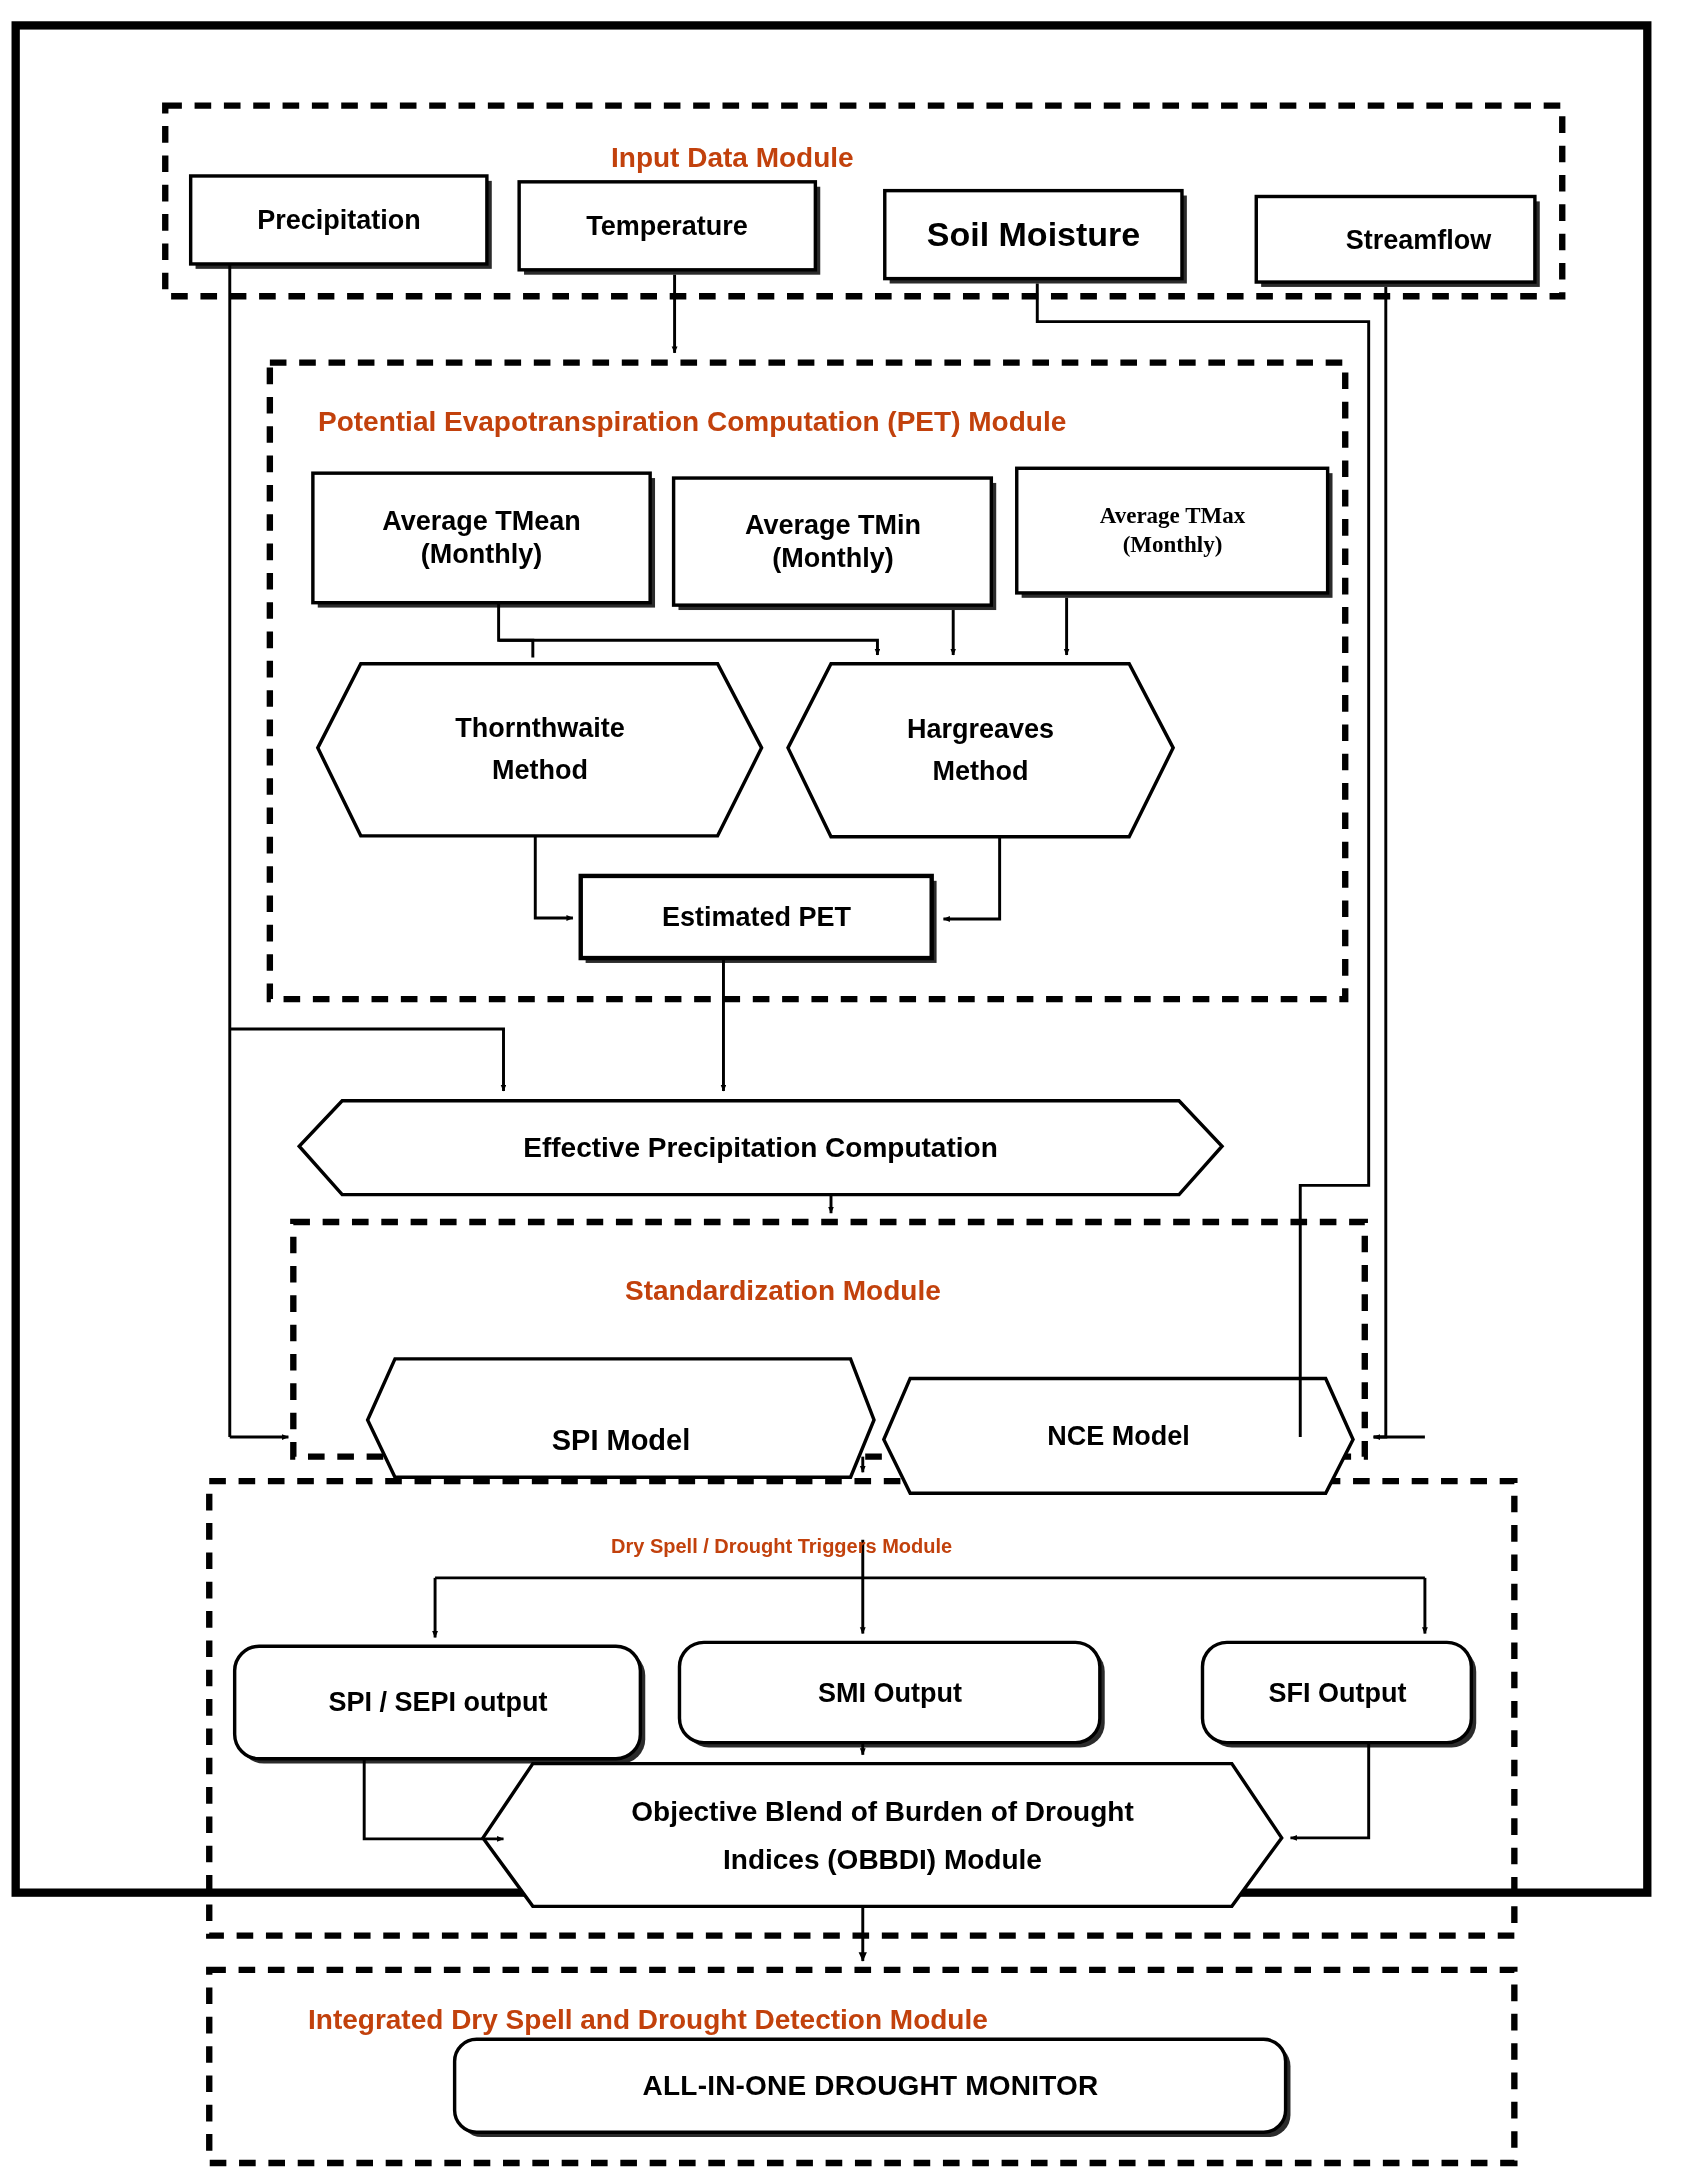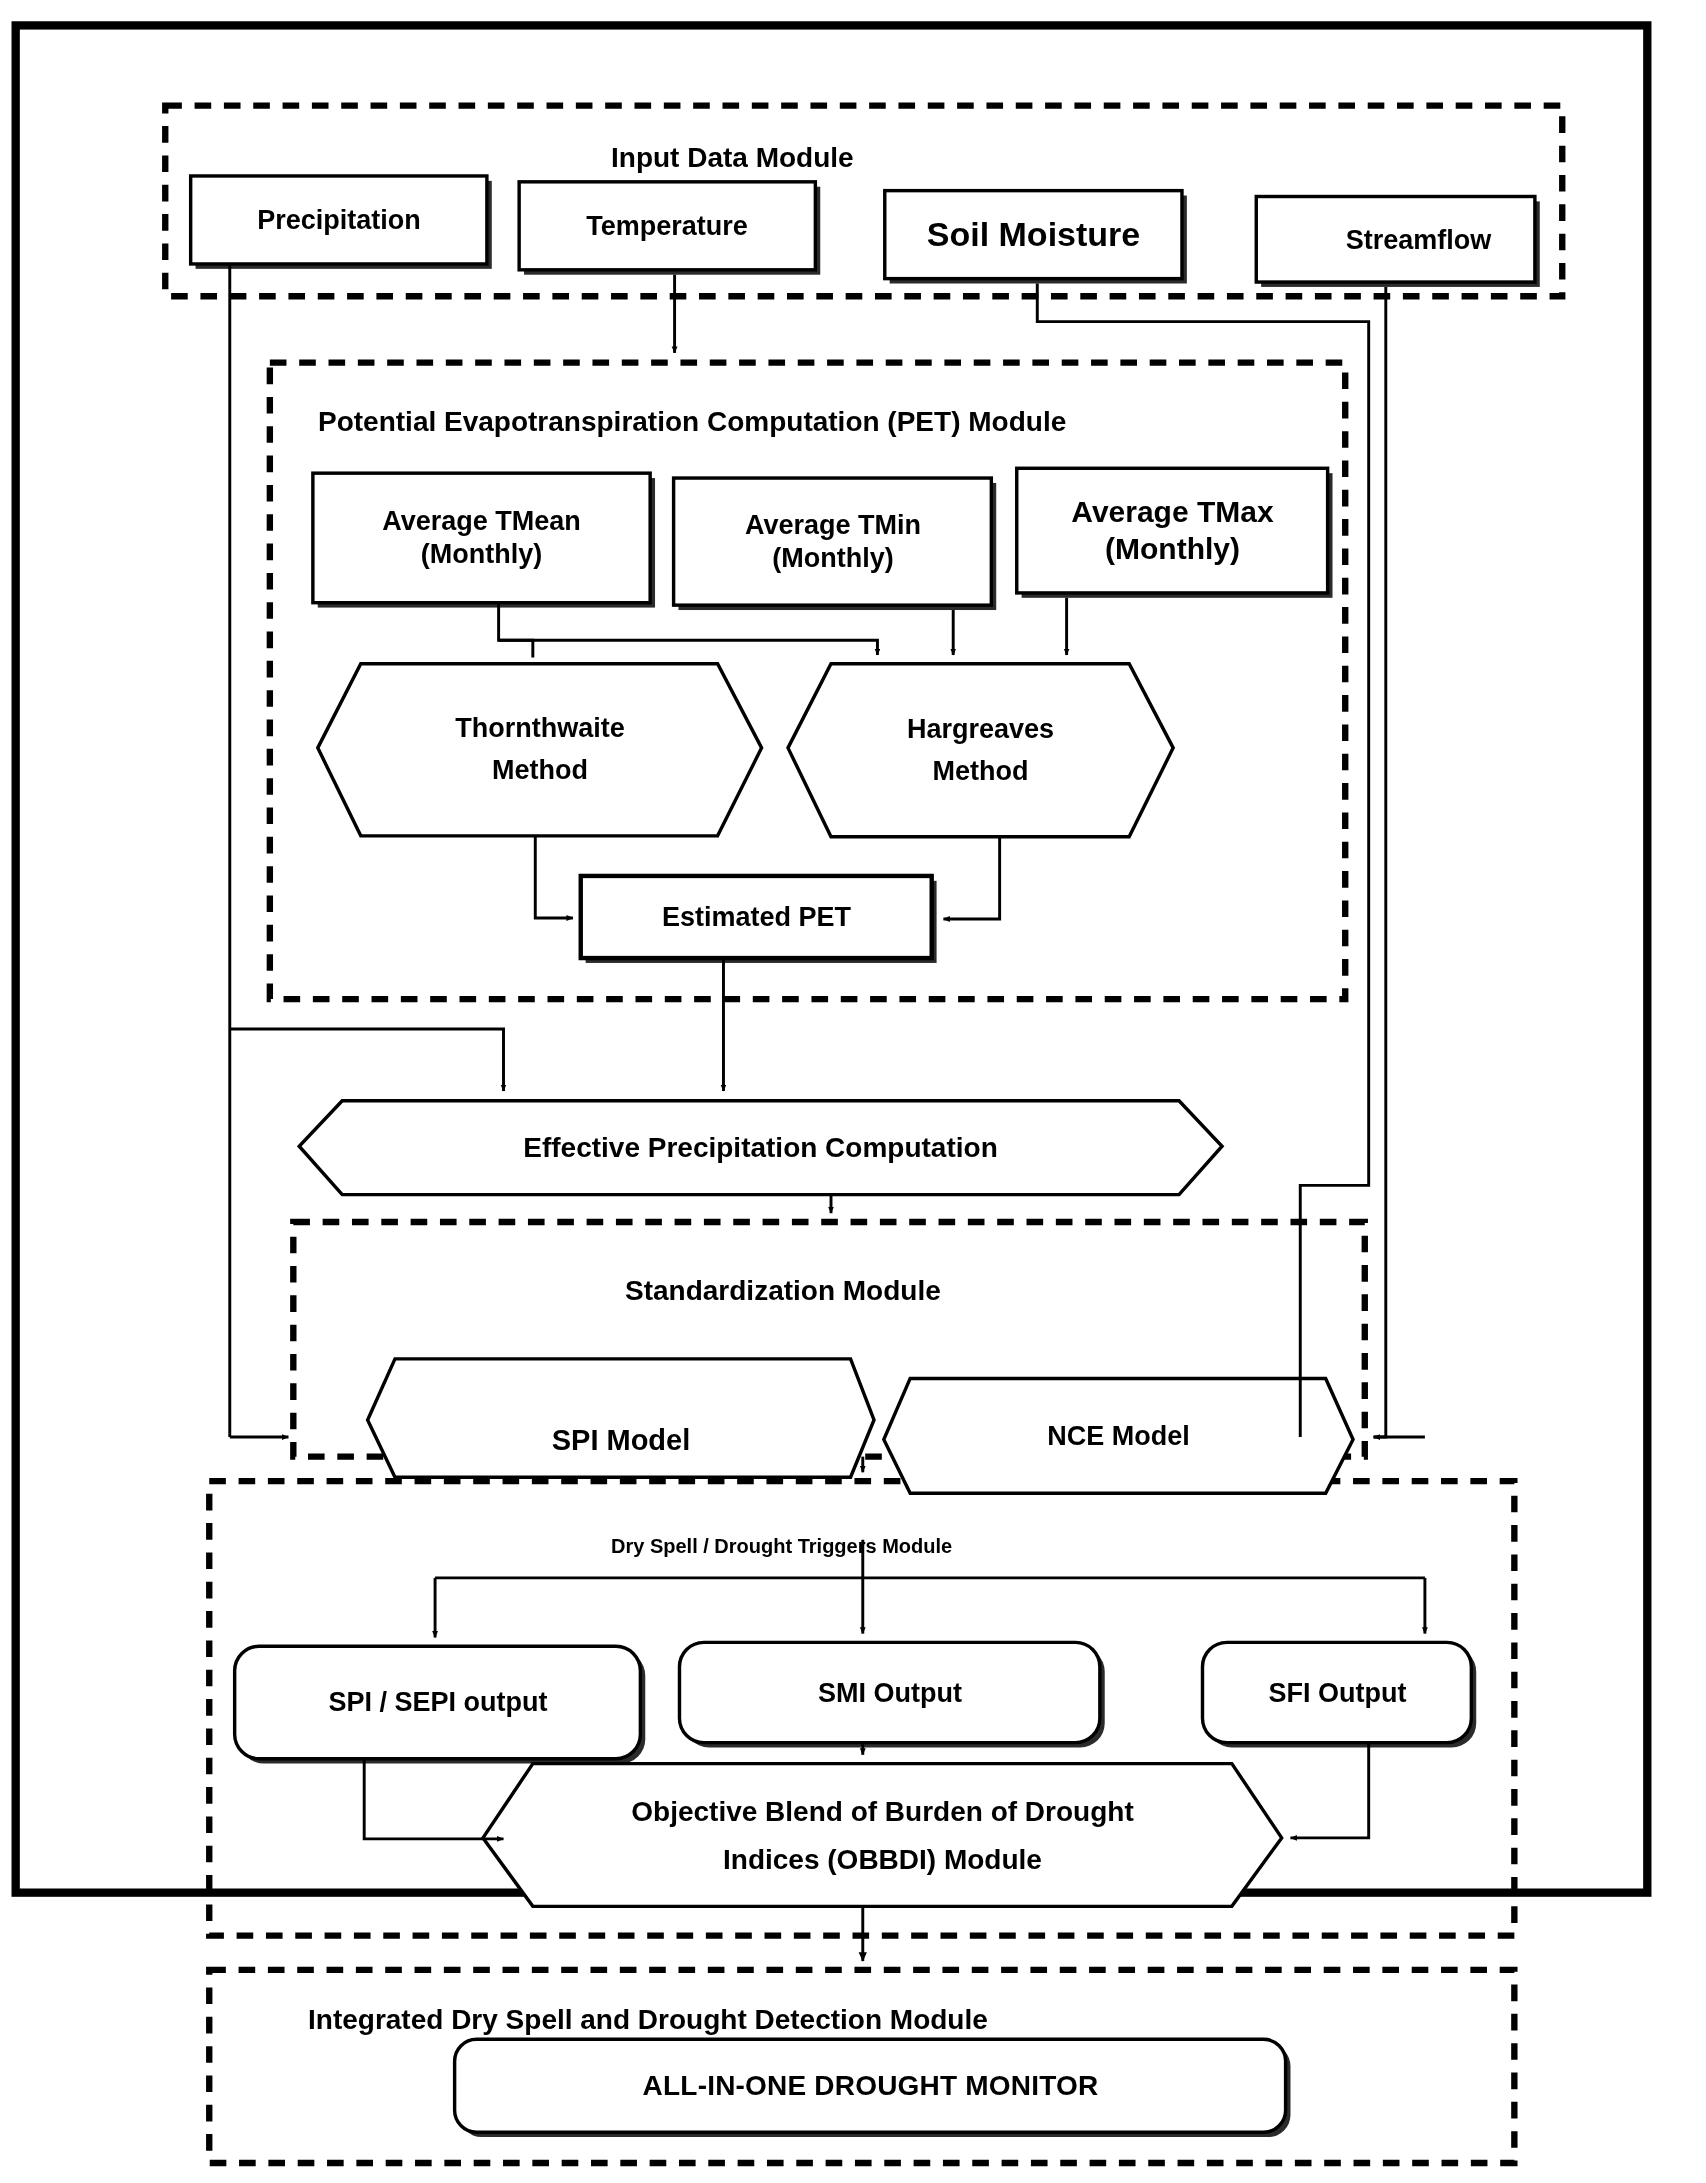--- a/index.html
+++ b/index.html
@@ -3,21 +3,21 @@
 <meta charset="utf-8">
 <title>Drought Monitoring Framework Flowchart</title>
 <style>
   html,body{margin:0;padding:0;background:#ffffff;}
   body{font-family:"Liberation Sans", sans-serif;}
   #root{position:relative;width:1706px;height:2183px;background:#fff;overflow:hidden;}
   svg#canvas{position:absolute;left:0;top:0;width:1706px;height:2183px;}
   .lbl{position:absolute;display:flex;align-items:center;justify-content:center;
        text-align:center;font-weight:bold;color:#000;line-height:1.22;
        font-family:"Liberation Sans", sans-serif;-webkit-font-smoothing:none;}
-  .modtitle{position:absolute;font-weight:bold;color:#000000;white-space:nowrap;
+  .modtitle{position:absolute;font-weight:bold;color:#c2410c;white-space:nowrap;
             font-family:"Liberation Sans", sans-serif;}
 </style>
 </head>
 <body>
 
 <div id="root">
 
   <svg id="canvas" viewBox="0 0 3490 4466">
     <defs>
       <marker id="ah" markerWidth="16" markerHeight="16" refX="13.2" refY="6" orient="auto" markerUnits="userSpaceOnUse">
@@ -175,21 +175,21 @@
 
   <div class="lbl" style="left:191px;top:176px;width:296px;height:88px;font-size:27px;">Precipitation</div>
   <div class="lbl" style="left:519px;top:182px;width:296px;height:88px;font-size:27px;">Temperature</div>
   <div class="lbl" style="left:885px;top:191px;width:297px;height:88px;font-size:34px;">Soil Moisture</div>
   <div class="lbl" style="left:1256px;top:197px;width:325px;height:86px;font-size:27px;">Streamflow</div>
 
   <div class="lbl" style="left:313px;top:473px;width:337px;height:130px;font-size:27px;white-space:pre-line;">Average TMean
 (Monthly)</div>
   <div class="lbl" style="left:674px;top:478px;width:318px;height:127px;font-size:27px;white-space:pre-line;">Average TMin
 (Monthly)</div>
-  <div class="lbl" style="left:1017px;top:468px;width:311px;height:125px;font-size:30px;white-space:pre-line;">Average TMax
+  <div class="lbl" style="left:1017px;top:468px;width:311px;height:125px;font-size:23px;white-space:pre-line;font-family:Liberation Serif, serif;">Average TMax
 (Monthly)</div>
 
   <div class="lbl" style="left:318px;top:664px;width:444px;height:172px;font-size:27px;white-space:pre-line;line-height:1.55;">Thornthwaite
 Method</div>
   <div class="lbl" style="left:788px;top:664px;width:385px;height:173px;font-size:27px;white-space:pre-line;line-height:1.55;">Hargreaves
 Method</div>
 
   <div class="lbl" style="left:581px;top:876px;width:351px;height:82px;font-size:27px;">Estimated PET</div>
 
   <div class="lbl" style="left:299px;top:1101px;width:923px;height:94px;font-size:28px;">Effective Precipitation Computation</div>

